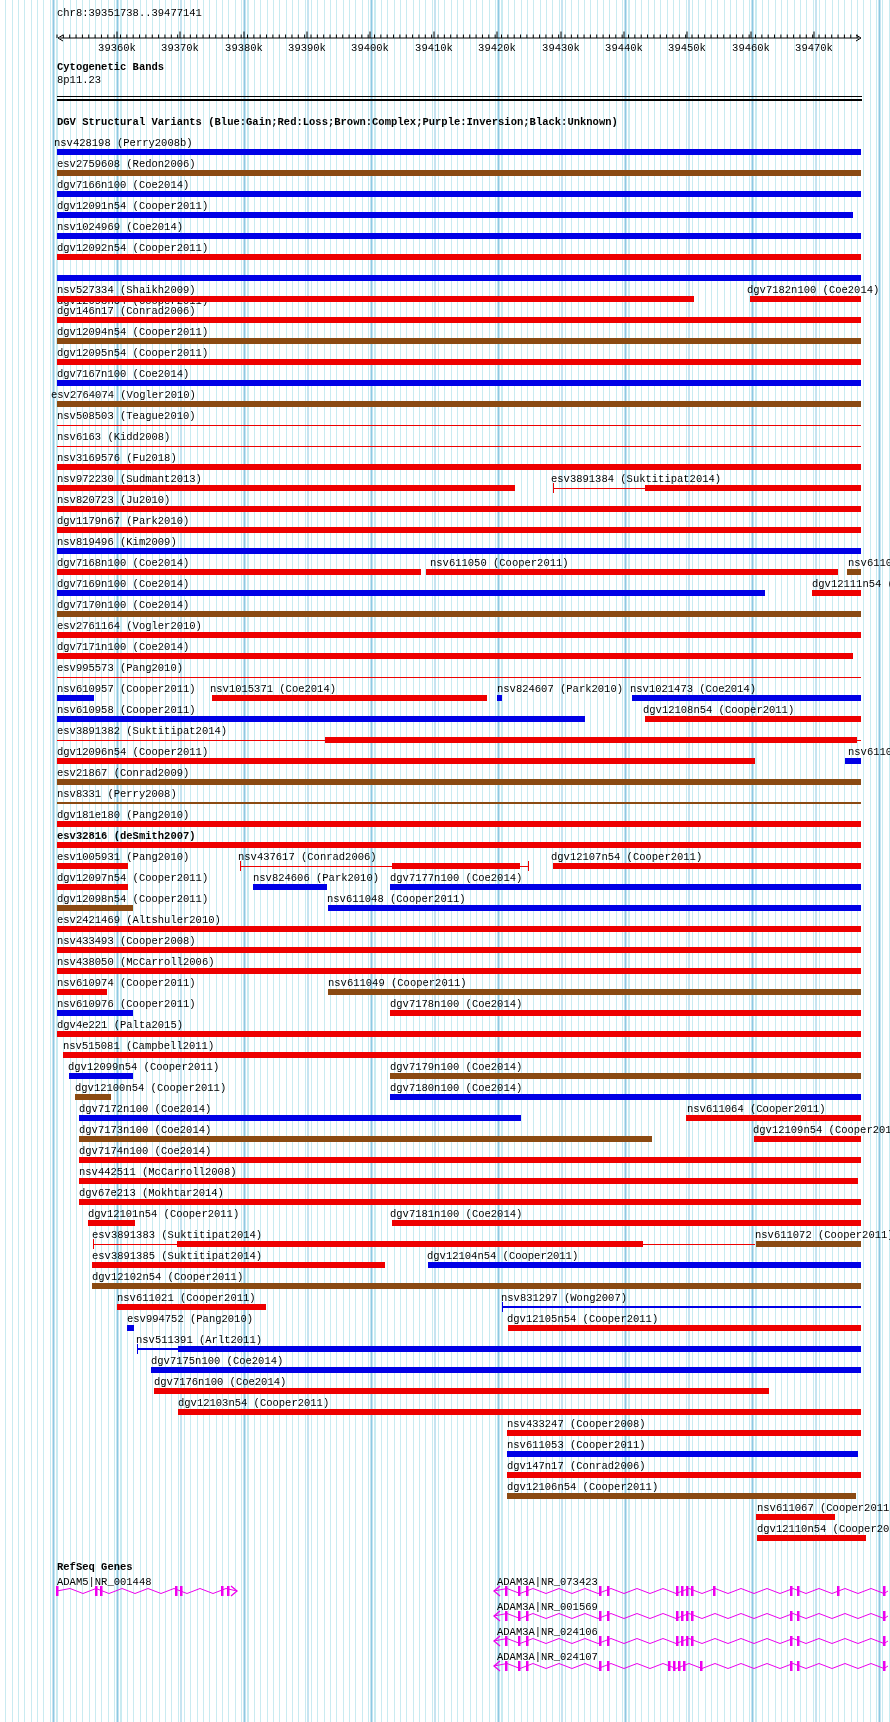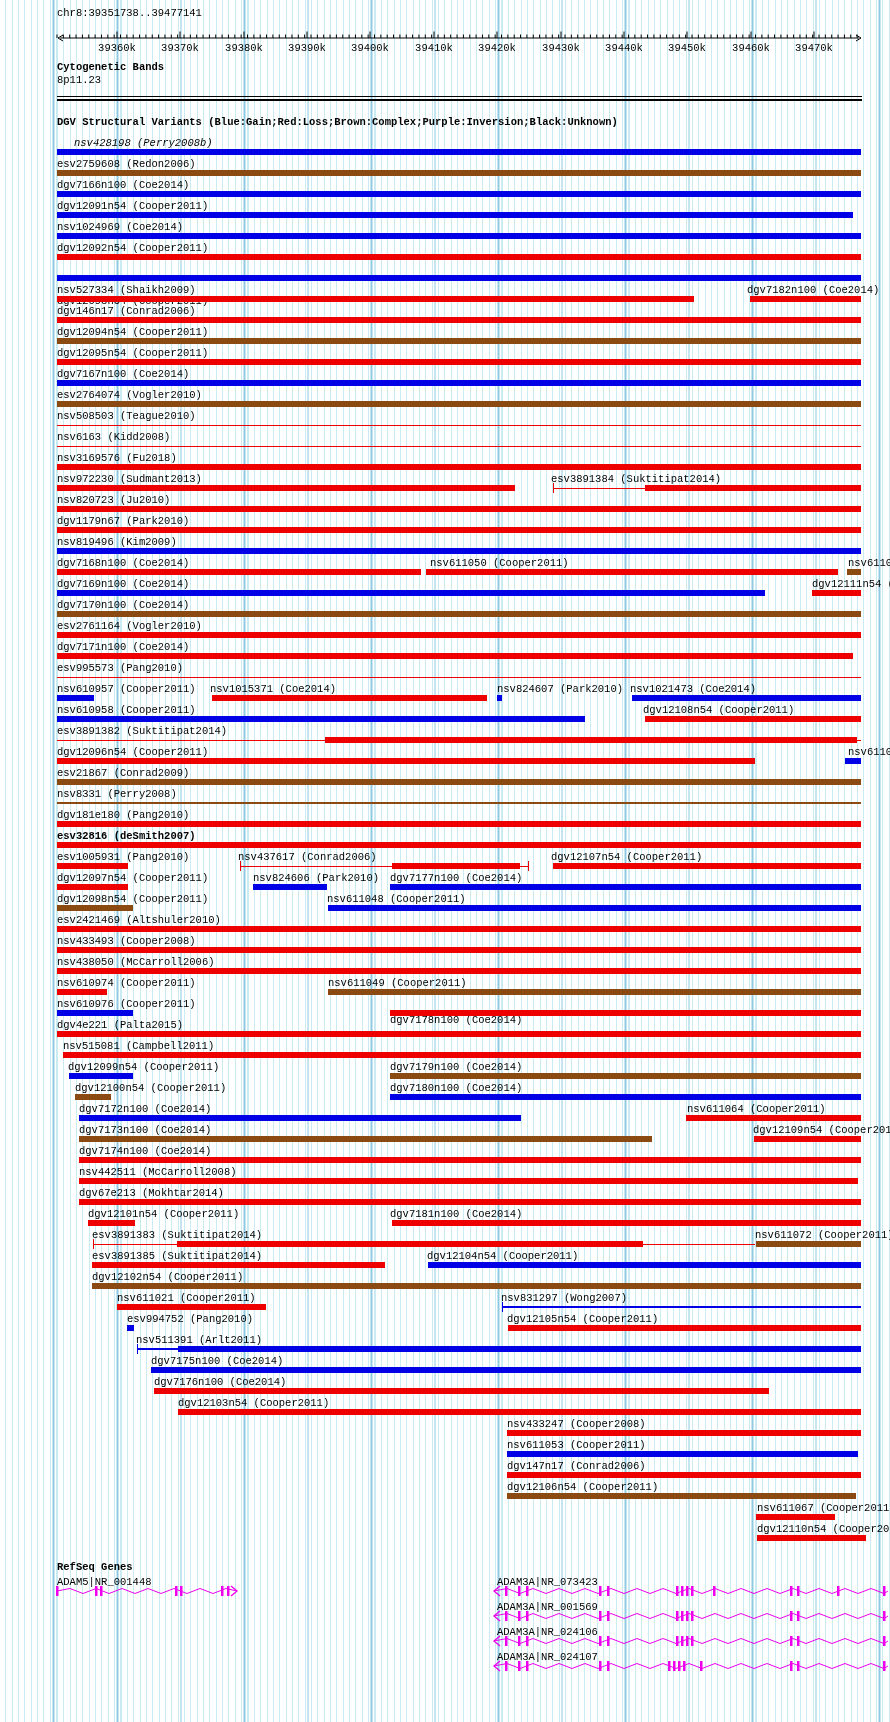--- a/index.html
+++ b/index.html
@@ -185,21 +185,21 @@
     </svg>
 
   <div class="lbl bold" style="left:57px;top:62px;">Cytogenetic Bands</div>
   <div class="lbl" style="left:57px;top:75px;">8p11.23</div>
   <div class="hline" style="left:57px;top:96px;width:805px;height:1px;"></div>
   <div class="hline" style="left:57px;top:99px;width:805px;height:2px;"></div>
 
   <div class="lbl bold" style="left:57px;top:117px;">DGV Structural Variants (Blue:Gain;Red:Loss;Brown:Complex;Purple:Inversion;Black:Unknown)</div>
 
   <div id="tracks">
-      <div class="lbl" style="left: 74px; top: 138px; font-style: italic;">nsv428198 (Perry2008b)</div>
+      <div class="lbl" style="left: 54px; top: 138px;">nsv428198 (Perry2008b)</div>
       <div class="bar" style="left: 57px; top: 149px; width: 804px; height: 6px; background: rgb(0, 0, 230);"></div>
       <div class="lbl" style="left: 57px; top: 159px;">esv2759608 (Redon2006)</div>
       <div class="bar" style="left: 57px; top: 170px; width: 804px; height: 6px; background: rgb(139, 74, 18);"></div>
       <div class="lbl" style="left: 57px; top: 180px;">dgv7166n100 (Coe2014)</div>
       <div class="bar" style="left: 57px; top: 191px; width: 804px; height: 6px; background: rgb(0, 0, 230);"></div>
       <div class="lbl" style="left: 57px; top: 201px;">dgv12091n54 (Cooper2011)</div>
       <div class="bar" style="left: 57px; top: 212px; width: 796px; height: 6px; background: rgb(0, 0, 230);"></div>
       <div class="lbl" style="left: 57px; top: 222px;">nsv1024969 (Coe2014)</div>
       <div class="bar" style="left: 57px; top: 233px; width: 804px; height: 6px; background: rgb(0, 0, 230);"></div>
       <div class="lbl" style="left: 57px; top: 243px;">dgv12092n54 (Cooper2011)</div>
@@ -211,21 +211,21 @@
       <div class="lbl" style="left: 747px; top: 285px;">dgv7182n100 (Coe2014)</div>
       <div class="bar" style="left: 750px; top: 296px; width: 111px; height: 6px; background: rgb(238, 0, 0);"></div>
       <div class="lbl" style="left: 57px; top: 306px;">dgv146n17 (Conrad2006)</div>
       <div class="bar" style="left: 57px; top: 317px; width: 804px; height: 6px; background: rgb(238, 0, 0);"></div>
       <div class="lbl" style="left: 57px; top: 327px;">dgv12094n54 (Cooper2011)</div>
       <div class="bar" style="left: 57px; top: 338px; width: 804px; height: 6px; background: rgb(139, 74, 18);"></div>
       <div class="lbl" style="left: 57px; top: 348px;">dgv12095n54 (Cooper2011)</div>
       <div class="bar" style="left: 57px; top: 359px; width: 804px; height: 6px; background: rgb(238, 0, 0);"></div>
       <div class="lbl" style="left: 57px; top: 369px;">dgv7167n100 (Coe2014)</div>
       <div class="bar" style="left: 57px; top: 380px; width: 804px; height: 6px; background: rgb(0, 0, 230);"></div>
-      <div class="lbl" style="left: 57px; top: 390px;">esv2764074 (Vogler2010)</div>
+      <div class="lbl" style="left: 51px; top: 390px;">esv2764074 (Vogler2010)</div>
       <div class="bar" style="left: 57px; top: 401px; width: 804px; height: 6px; background: rgb(139, 74, 18);"></div>
       <div class="lbl" style="left: 57px; top: 411px;">nsv508503 (Teague2010)</div>
       <div class="bar" style="left: 57px; top: 425px; width: 804px; height: 1px; background: rgb(238, 0, 0);"></div>
       <div class="lbl" style="left: 57px; top: 432px;">nsv6163 (Kidd2008)</div>
       <div class="bar" style="left: 57px; top: 446px; width: 804px; height: 1px; background: rgb(238, 0, 0);"></div>
       <div class="lbl" style="left: 57px; top: 453px;">nsv3169576 (Fu2018)</div>
       <div class="bar" style="left: 57px; top: 464px; width: 804px; height: 6px; background: rgb(238, 0, 0);"></div>
       <div class="lbl" style="left: 57px; top: 474px;">nsv972230 (Sudmant2013)</div>
       <div class="bar" style="left: 57px; top: 485px; width: 458px; height: 6px; background: rgb(238, 0, 0);"></div>
       <div class="lbl" style="left: 551px; top: 474px;">esv3891384 (Suktitipat2014)</div>
@@ -309,21 +309,21 @@
       <div class="lbl" style="left: 57px; top: 936px;">nsv433493 (Cooper2008)</div>
       <div class="bar" style="left: 57px; top: 947px; width: 804px; height: 6px; background: rgb(238, 0, 0);"></div>
       <div class="lbl" style="left: 57px; top: 957px;">nsv438050 (McCarroll2006)</div>
       <div class="bar" style="left: 57px; top: 968px; width: 804px; height: 6px; background: rgb(238, 0, 0);"></div>
       <div class="lbl" style="left: 57px; top: 978px;">nsv610974 (Cooper2011)</div>
       <div class="bar" style="left: 57px; top: 989px; width: 50px; height: 6px; background: rgb(238, 0, 0);"></div>
       <div class="lbl" style="left: 328px; top: 978px;">nsv611049 (Cooper2011)</div>
       <div class="bar" style="left: 328px; top: 989px; width: 533px; height: 6px; background: rgb(139, 74, 18);"></div>
       <div class="lbl" style="left: 57px; top: 999px;">nsv610976 (Cooper2011)</div>
       <div class="bar" style="left: 57px; top: 1010px; width: 76px; height: 6px; background: rgb(0, 0, 230);"></div>
-      <div class="lbl" style="left: 390px; top: 999px; margin-top: 16px;">dgv7178n100 (Coe2014)</div>
+      <div class="lbl" style="left: 390px; top: 999px;">dgv7178n100 (Coe2014)</div>
       <div class="bar" style="left: 390px; top: 1010px; width: 471px; height: 6px; background: rgb(238, 0, 0);"></div>
       <div class="lbl" style="left: 57px; top: 1020px;">dgv4e221 (Palta2015)</div>
       <div class="bar" style="left: 57px; top: 1031px; width: 804px; height: 6px; background: rgb(238, 0, 0);"></div>
       <div class="lbl" style="left: 63px; top: 1041px;">nsv515081 (Campbell2011)</div>
       <div class="bar" style="left: 63px; top: 1052px; width: 798px; height: 6px; background: rgb(238, 0, 0);"></div>
       <div class="lbl" style="left: 68px; top: 1062px;">dgv12099n54 (Cooper2011)</div>
       <div class="bar" style="left: 69px; top: 1073px; width: 64px; height: 6px; background: rgb(0, 0, 230);"></div>
       <div class="lbl" style="left: 390px; top: 1062px;">dgv7179n100 (Coe2014)</div>
       <div class="bar" style="left: 390px; top: 1073px; width: 471px; height: 6px; background: rgb(139, 74, 18);"></div>
       <div class="lbl" style="left: 75px; top: 1083px;">dgv12100n54 (Cooper2011)</div>

